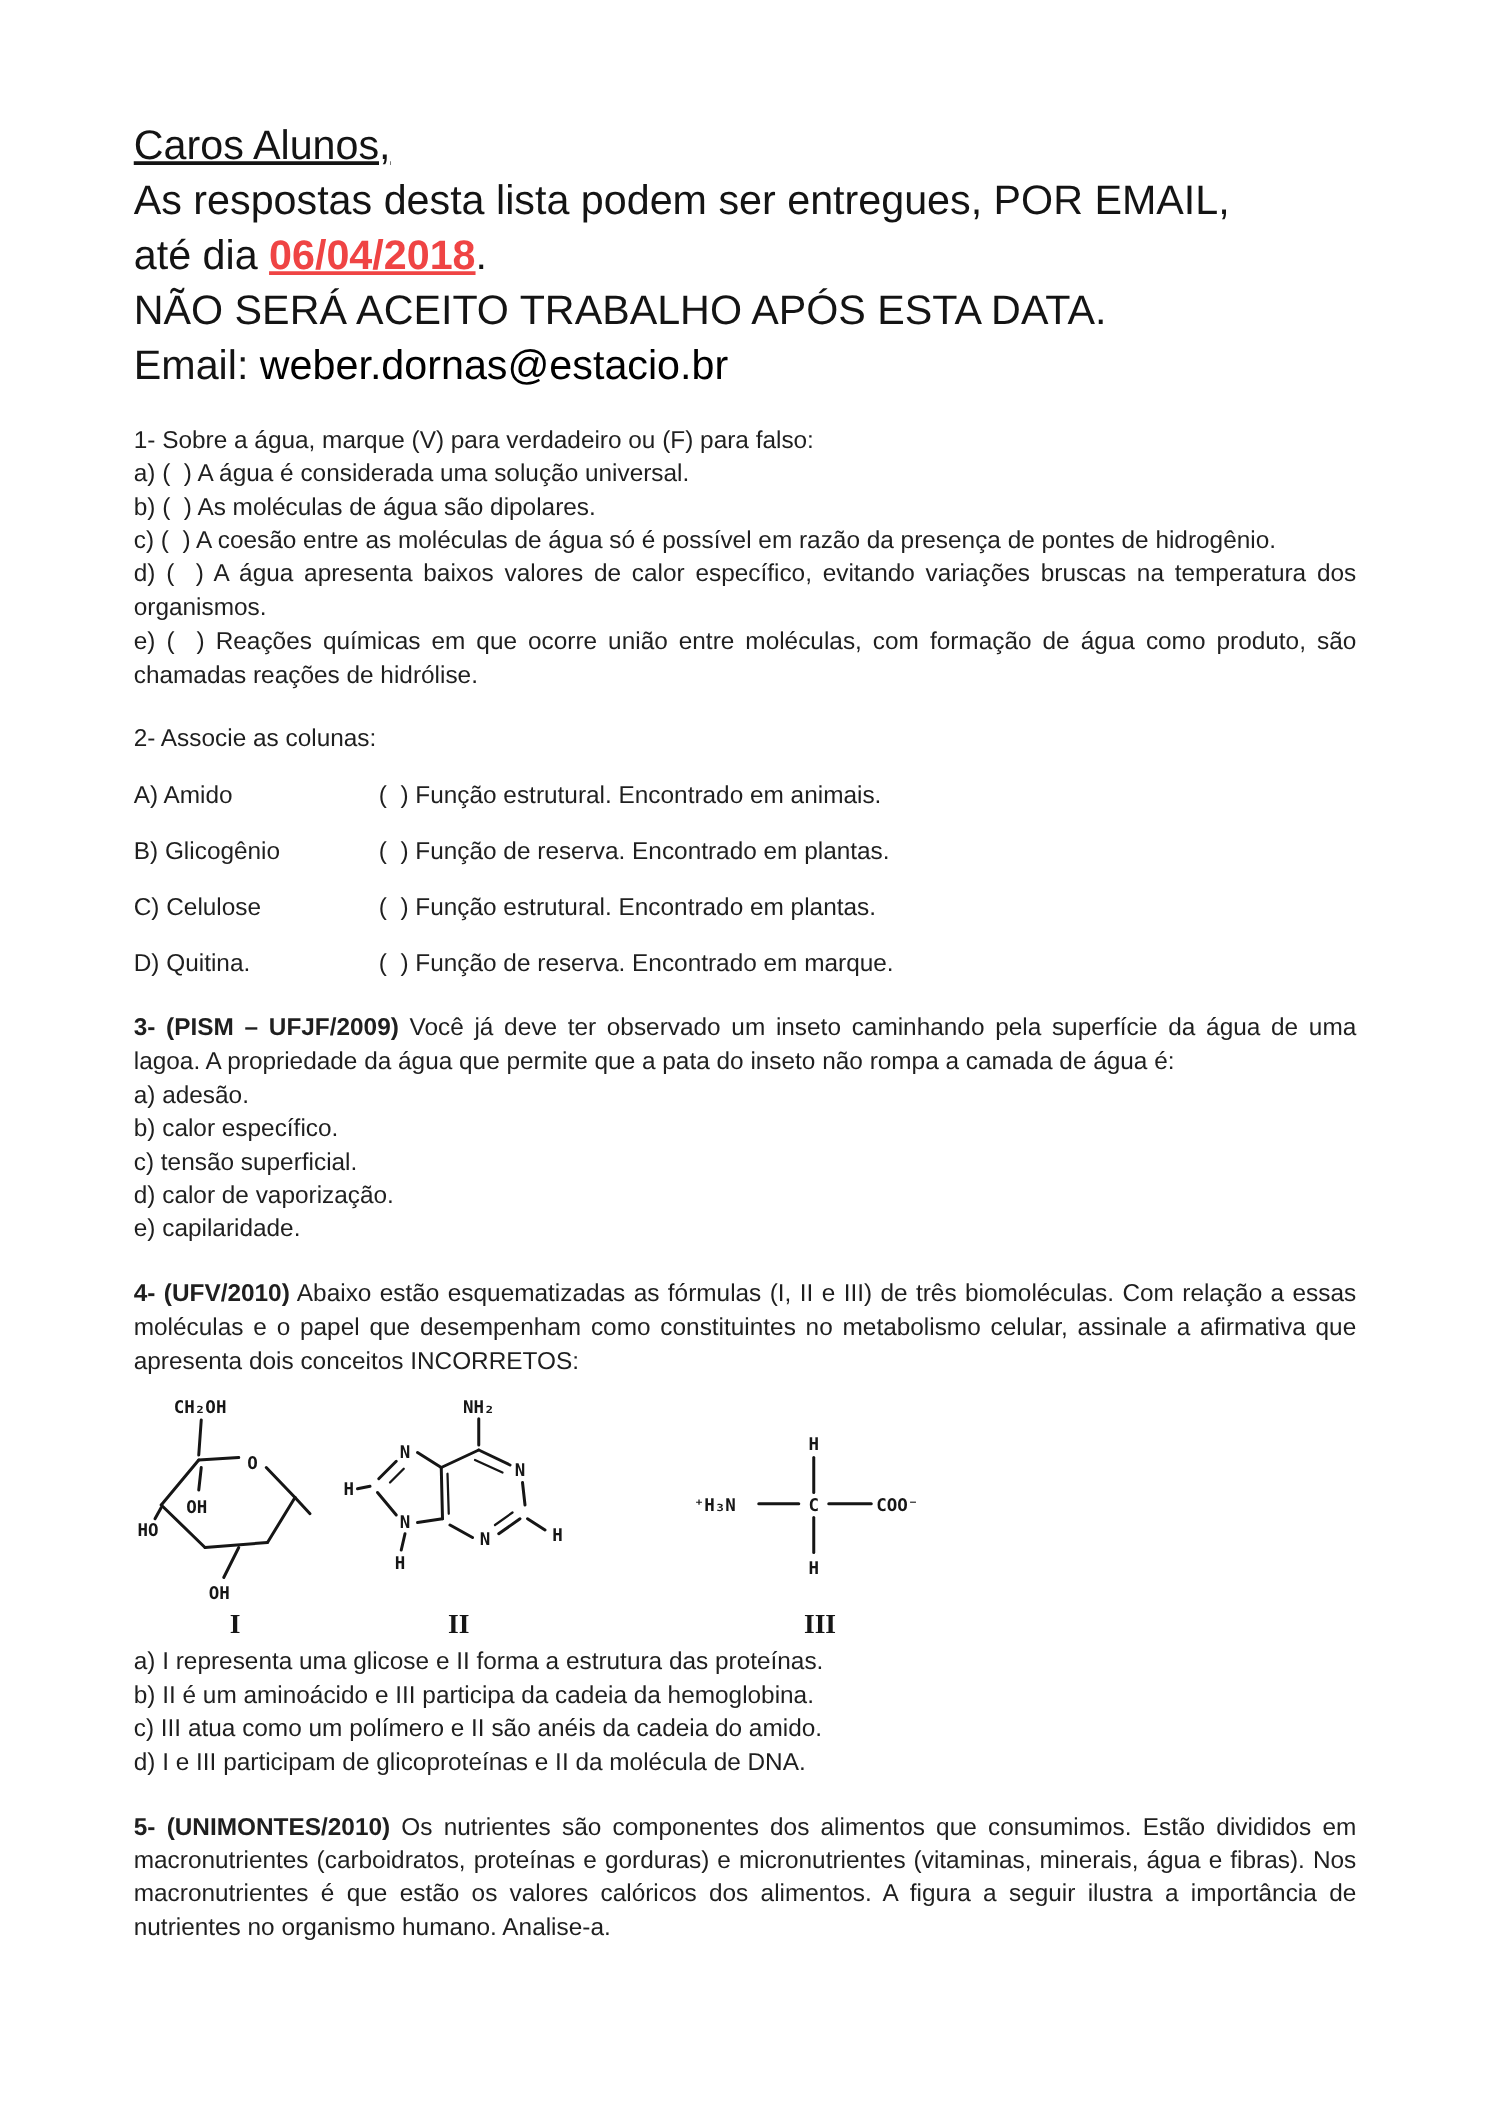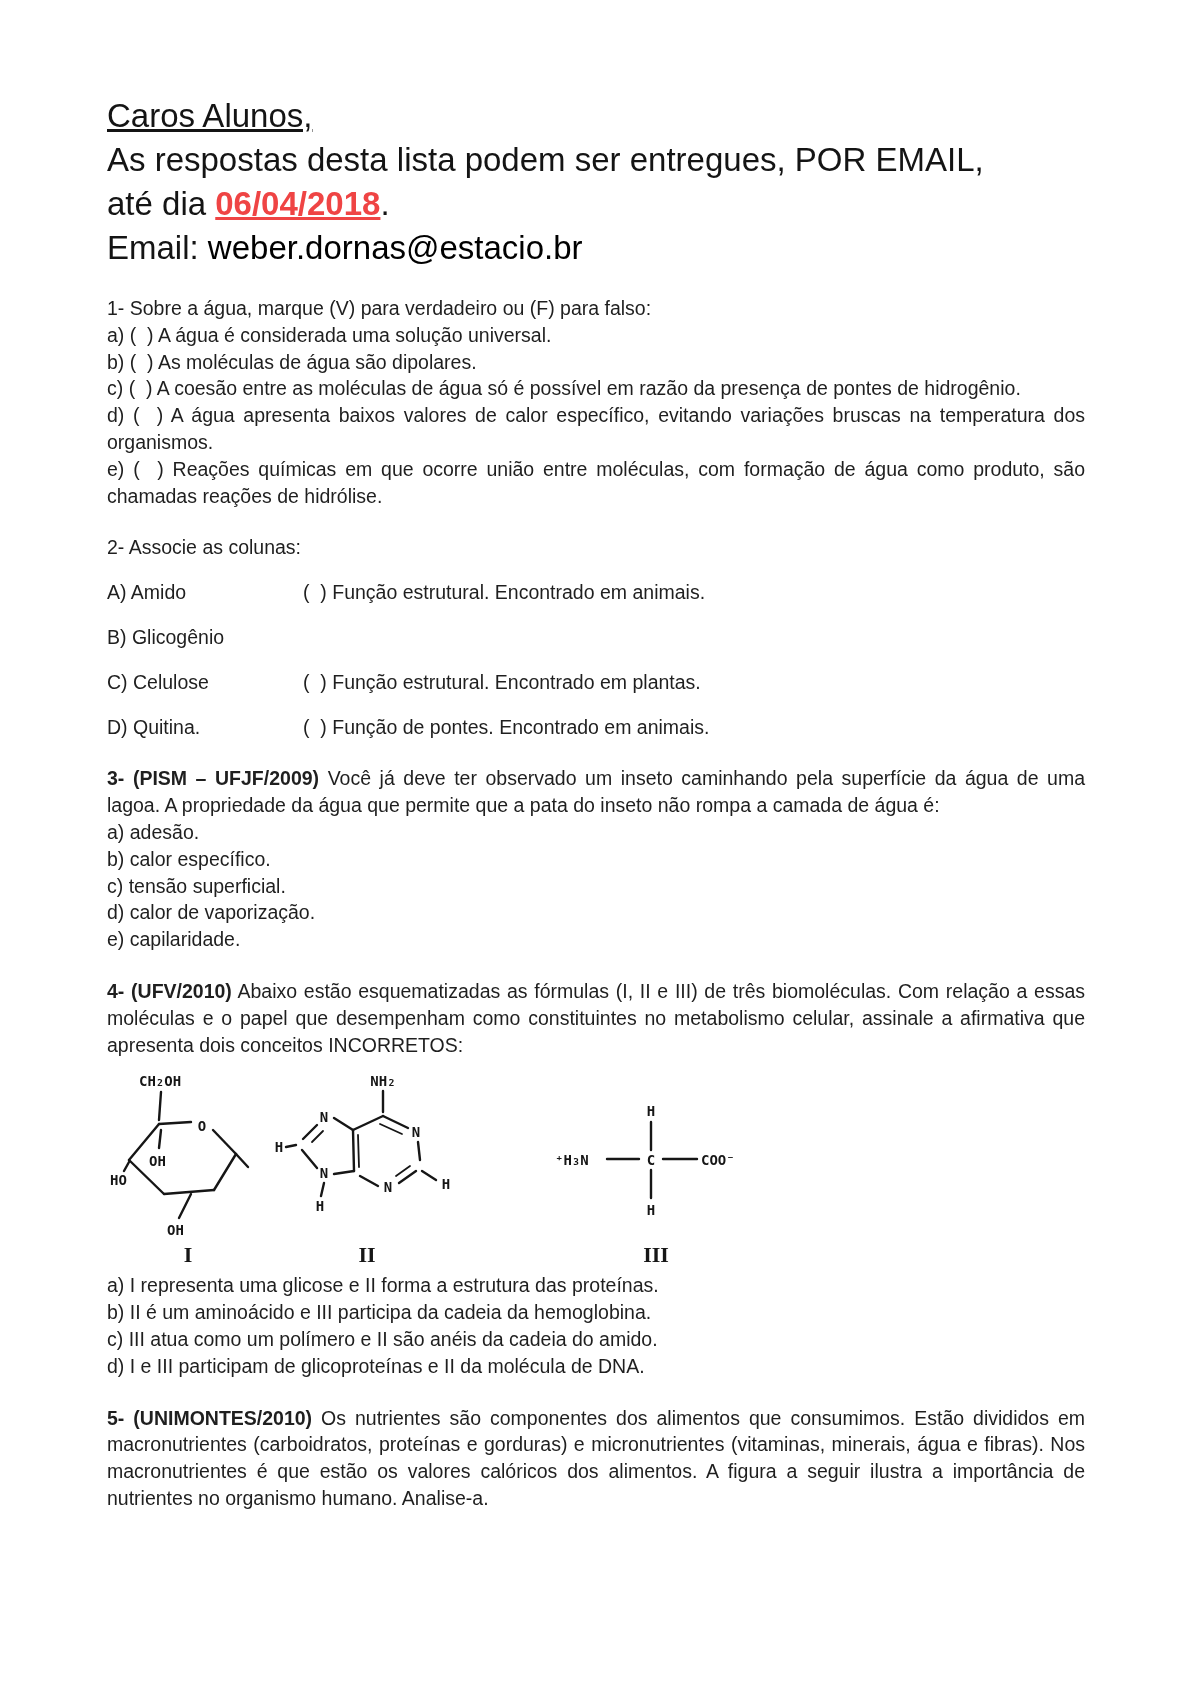--- a/index.html
+++ b/index.html
@@ -45,48 +45,50 @@
 </style>
 </head>
 <body>
 
 <div class="page">
 
   <div class="hdr">
     <div><span class="salutation">Caros Alunos,</span></div>
     <div>As respostas desta lista podem ser entregues, POR EMAIL,</div>
     <div><span>até dia </span><span class="date">06/04/2018</span><span>.</span></div>
+    <div>NÃO SERÁ ACEITO TRABALHO APÓS ESTA DATA.</div>
     <div><span>Email: </span><a class="email-link">weber.dornas@estacio.br</a></div>
   </div>
 
   <div class="q">
     <p>1- Sobre a água, marque (V) para verdadeiro ou (F) para falso:</p>
     <p>a) (  ) A água é considerada uma solução universal.</p>
     <p>b) (  ) As moléculas de água são dipolares.</p>
     <p>c) (  ) A coesão entre as moléculas de água só é possível em razão da presença de pontes de hidrogênio.</p>
     <p>d) (  ) A água apresenta baixos valores de calor específico, evitando variações bruscas na temperatura dos organismos.</p>
     <p>e) (  ) Reações químicas em que ocorre união entre moléculas, com formação de água como produto, são chamadas reações de hidrólise.</p>
   </div>
 
   <div class="q">
     <p>2- Associe as colunas:</p>
     <div class="assoc-row">
       <span class="assoc-left">A) Amido</span>
       <span class="assoc-right">(  ) Função estrutural. Encontrado em animais.</span>
     </div>
     <div class="assoc-row">
       <span class="assoc-left">B) Glicogênio</span>
+      <span class="assoc-right">(  ) Função de reserva. Encontrado em plantas.</span>
     </div>
     <div class="assoc-row">
       <span class="assoc-left">C) Celulose</span>
       <span class="assoc-right">(  ) Função estrutural. Encontrado em plantas.</span>
     </div>
     <div class="assoc-row">
       <span class="assoc-left">D) Quitina.</span>
-      <span class="assoc-right">(  ) Função de pontes. Encontrado em animais.</span>
+      <span class="assoc-right">(  ) Função de reserva. Encontrado em marque.</span>
     </div>
   </div>
 
   <div class="q">
     <p><span class="b">3- (PISM – UFJF/2009)</span><span> Você já deve ter observado um inseto caminhando pela superfície da água de uma lagoa. A propriedade da água que permite que a pata do inseto não rompa a camada de água é:</span></p>
     <p>a) adesão.</p>
     <p>b) calor específico.</p>
     <p>c) tensão superficial.</p>
     <p>d) calor de vaporização.</p>
     <p>e) capilaridade.</p>

